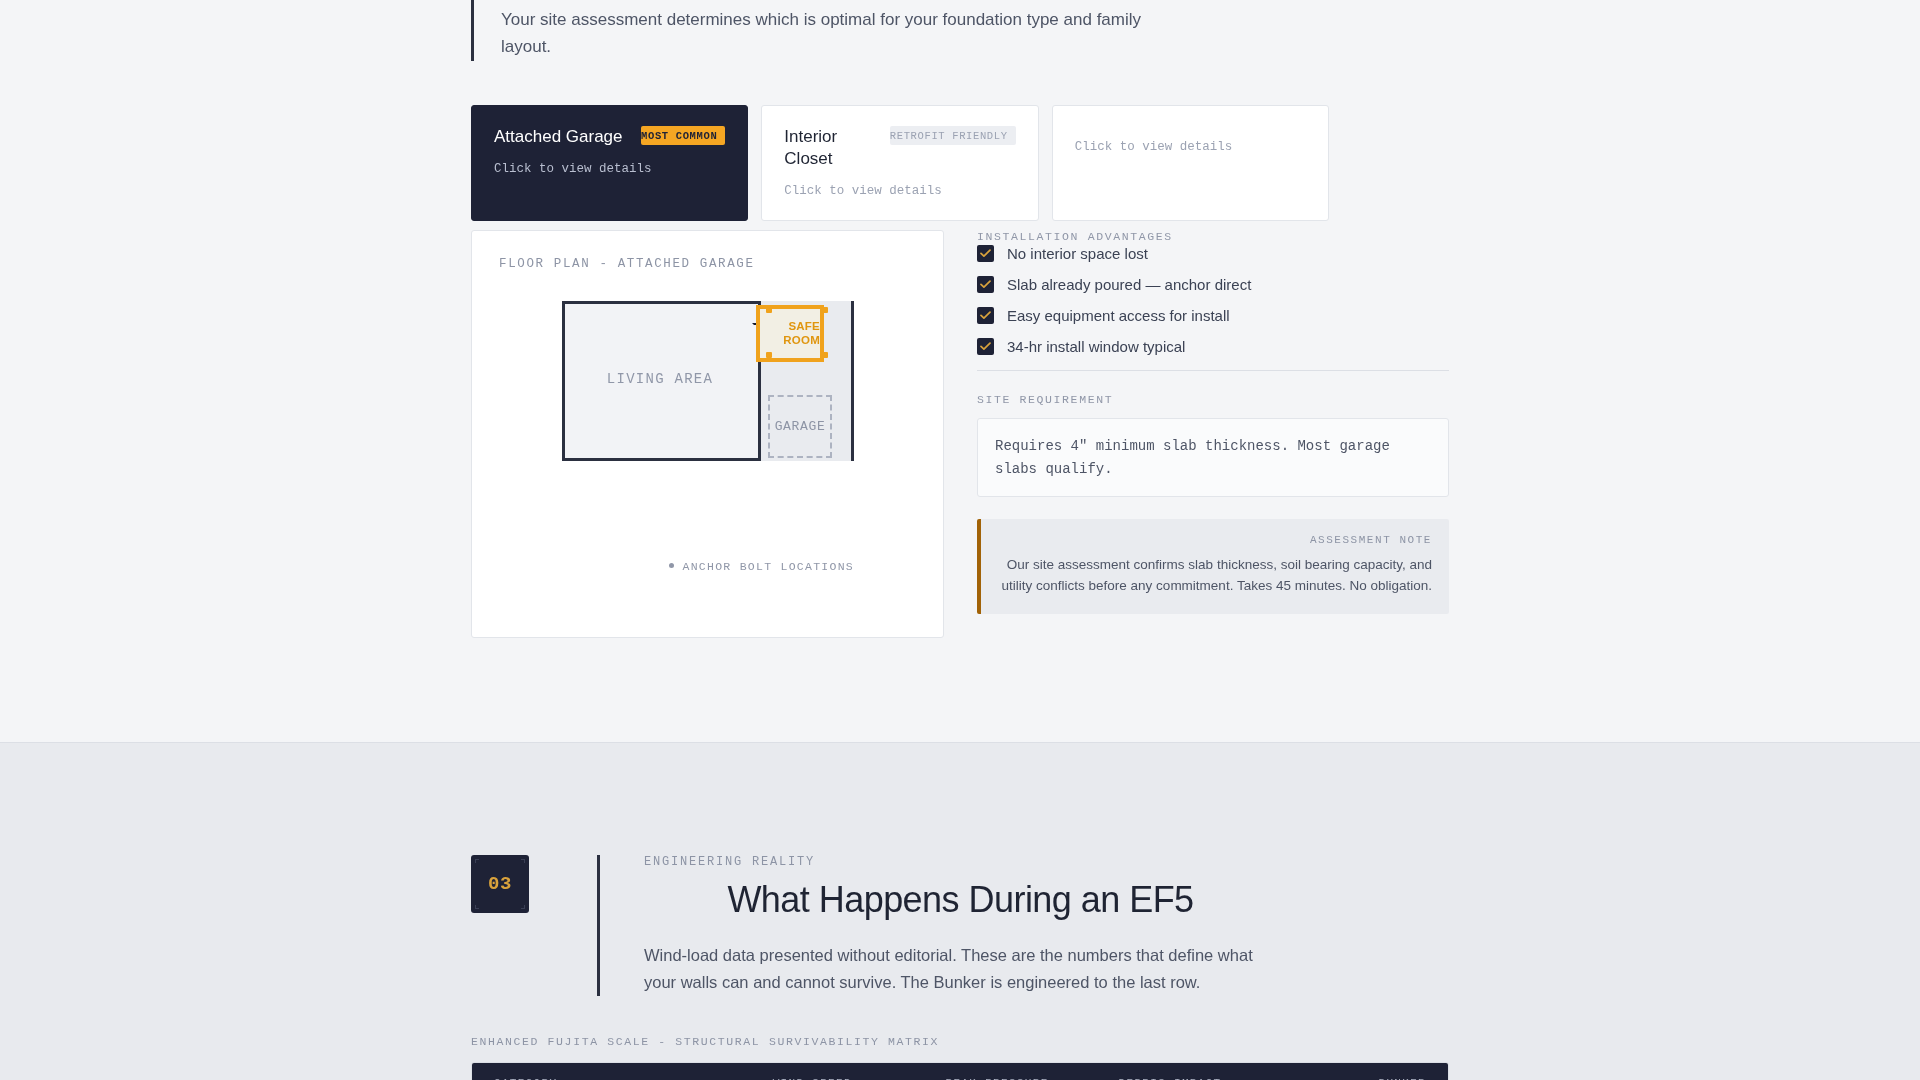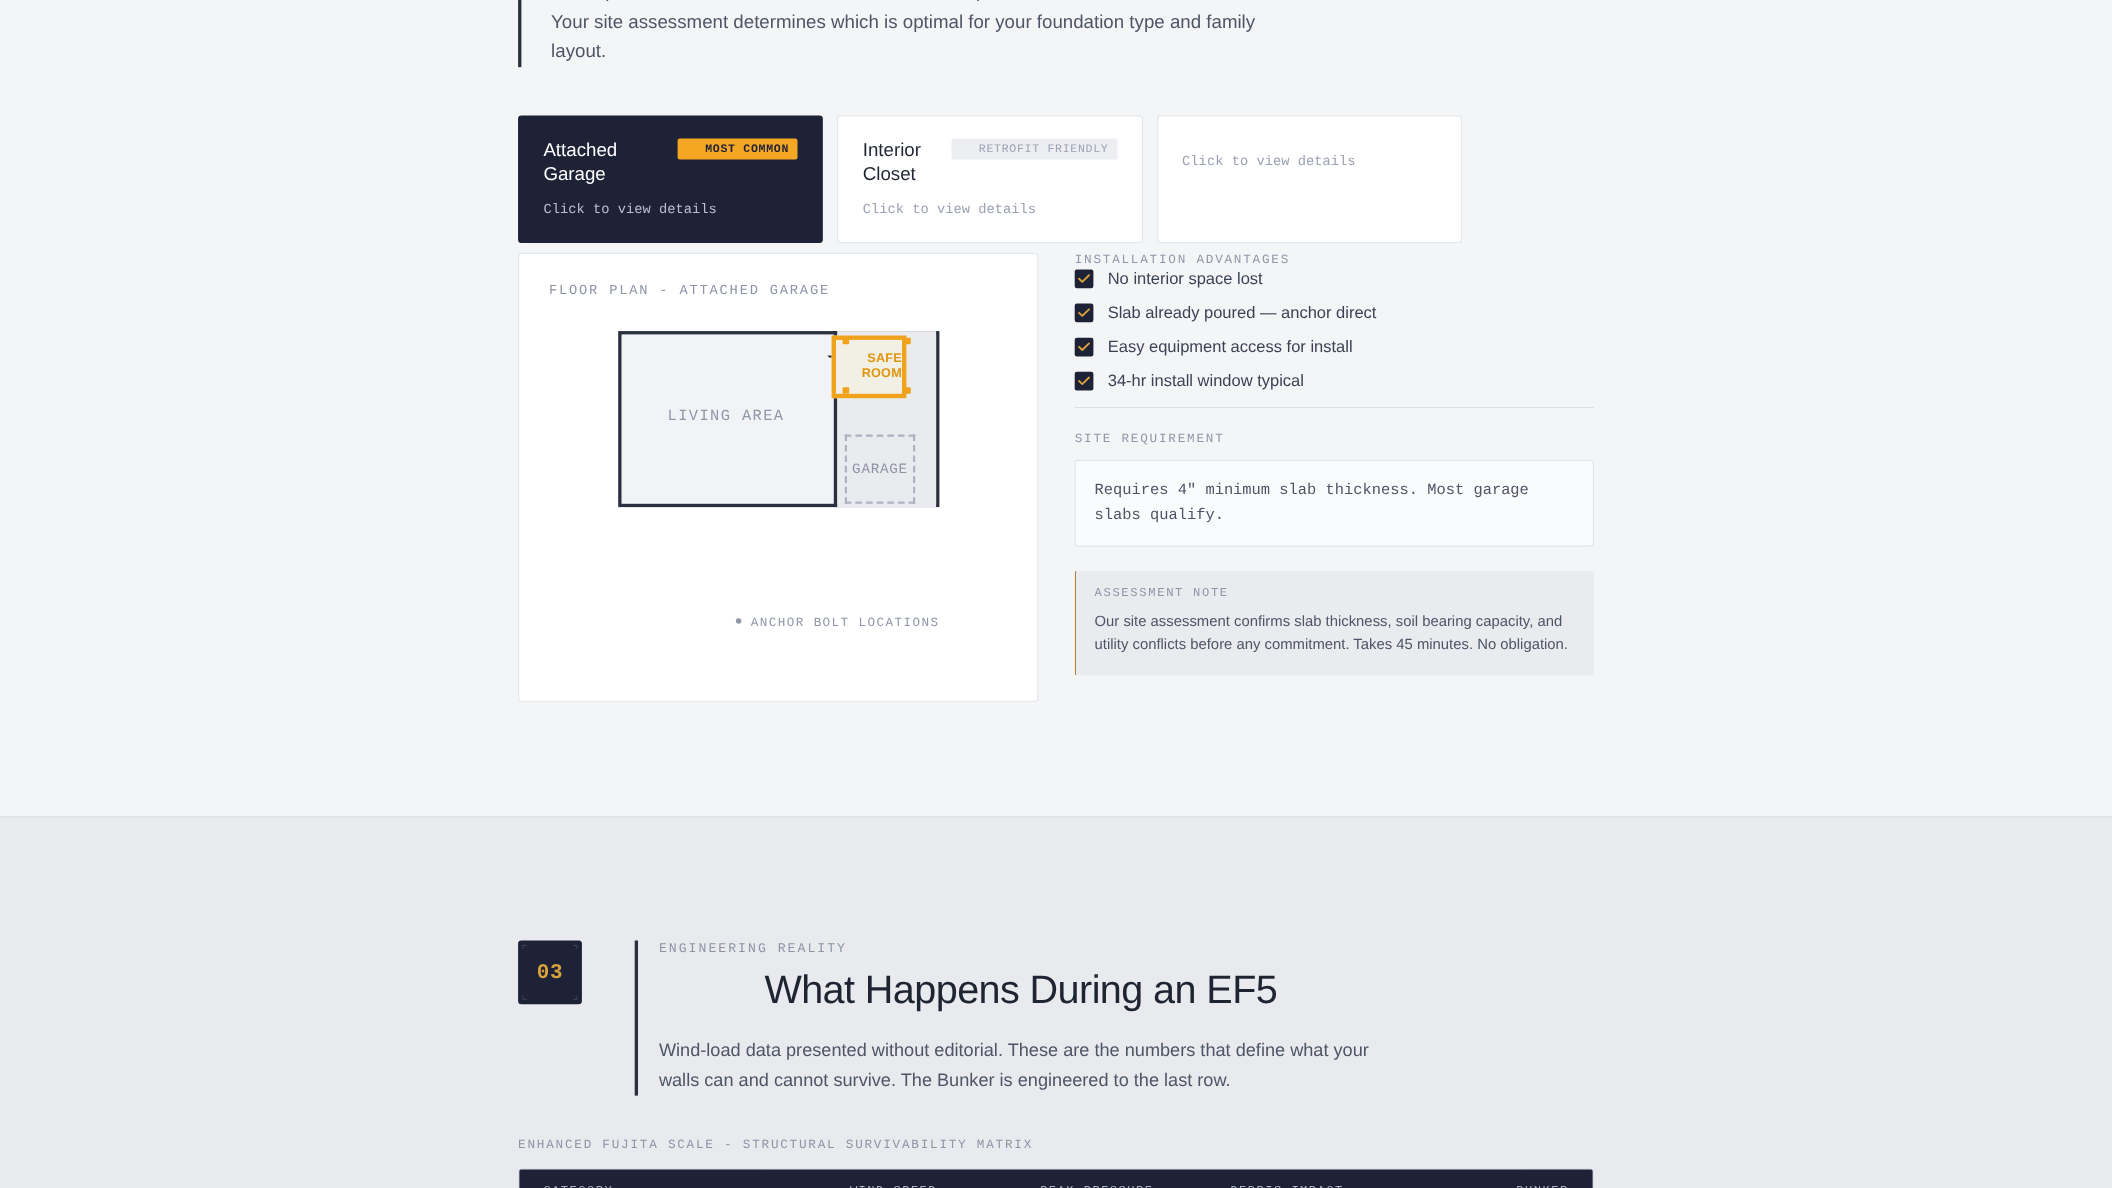--- a/index.html
+++ b/index.html
@@ -83,21 +83,21 @@
     line-height: 1.3;
     font-weight: 400;
     color: #1f2433;
     max-width: 190px;
   }
   .card.active .card-title { color: #ffffff; }
   .card-badge {
     font-family: "Liberation Mono", monospace;
     font-size: 10.5px;
     letter-spacing: 0.06em;
-    padding: 4px 8px 3px 25px;
+    padding: 4px 8px 3px 0;
     border-radius: 2px;
     background: #eceef2;
     color: #9ba2b2;
     white-space: nowrap;
     flex-shrink: 0;
   }
   .card.active .card-badge {
     background: #f5a623;
     color: #1e2236;
     font-weight: bold;
@@ -296,23 +296,24 @@
   }
   .req-box p {
     font-family: "Liberation Mono", monospace;
     font-size: 14px;
     line-height: 1.62;
     color: #4e5566;
   }
   .note-box {
     margin-top: 22px;
     background: #e9ebef;
-    border-left: 1px solid #a16207;
+    border-left: 4px solid #a16207;
     border-radius: 2px;
     padding: 15px 17px 17px 17px;
+    text-align: right;
   }
   .note-kicker {
     font-family: "Liberation Mono", monospace;
     font-size: 11px;
     letter-spacing: 0.14em;
     color: #8d94a5;
   }
   .note-box p {
     margin-top: 9px;
     font-size: 13.5px;
@@ -351,23 +352,23 @@
     width: 4px; height: 4px;
     border-color: #3a3f55;
     border-style: solid;
   }
   .corner.c1 { left: 4px; top: 4px; border-width: 1px 0 0 1px; }
   .corner.c2 { right: 4px; top: 4px; border-width: 1px 1px 0 0; }
   .corner.c3 { left: 4px; bottom: 4px; border-width: 0 0 1px 1px; }
   .corner.c4 { right: 4px; bottom: 4px; border-width: 0 1px 1px 0; }
 
   .head-body {
-    margin-left: 48px;
+    margin-left: 68px;
     border-left: 3px solid #2b3040;
-    padding-left: 19px;
+    padding-left: 44px;
     width: 680px;
   }
   .head-kicker {
     font-family: "Liberation Mono", monospace;
     font-size: 12px;
     letter-spacing: 0.15em;
     color: #8d94a5;
   }
   .head-title {
     margin-top: 11px;

